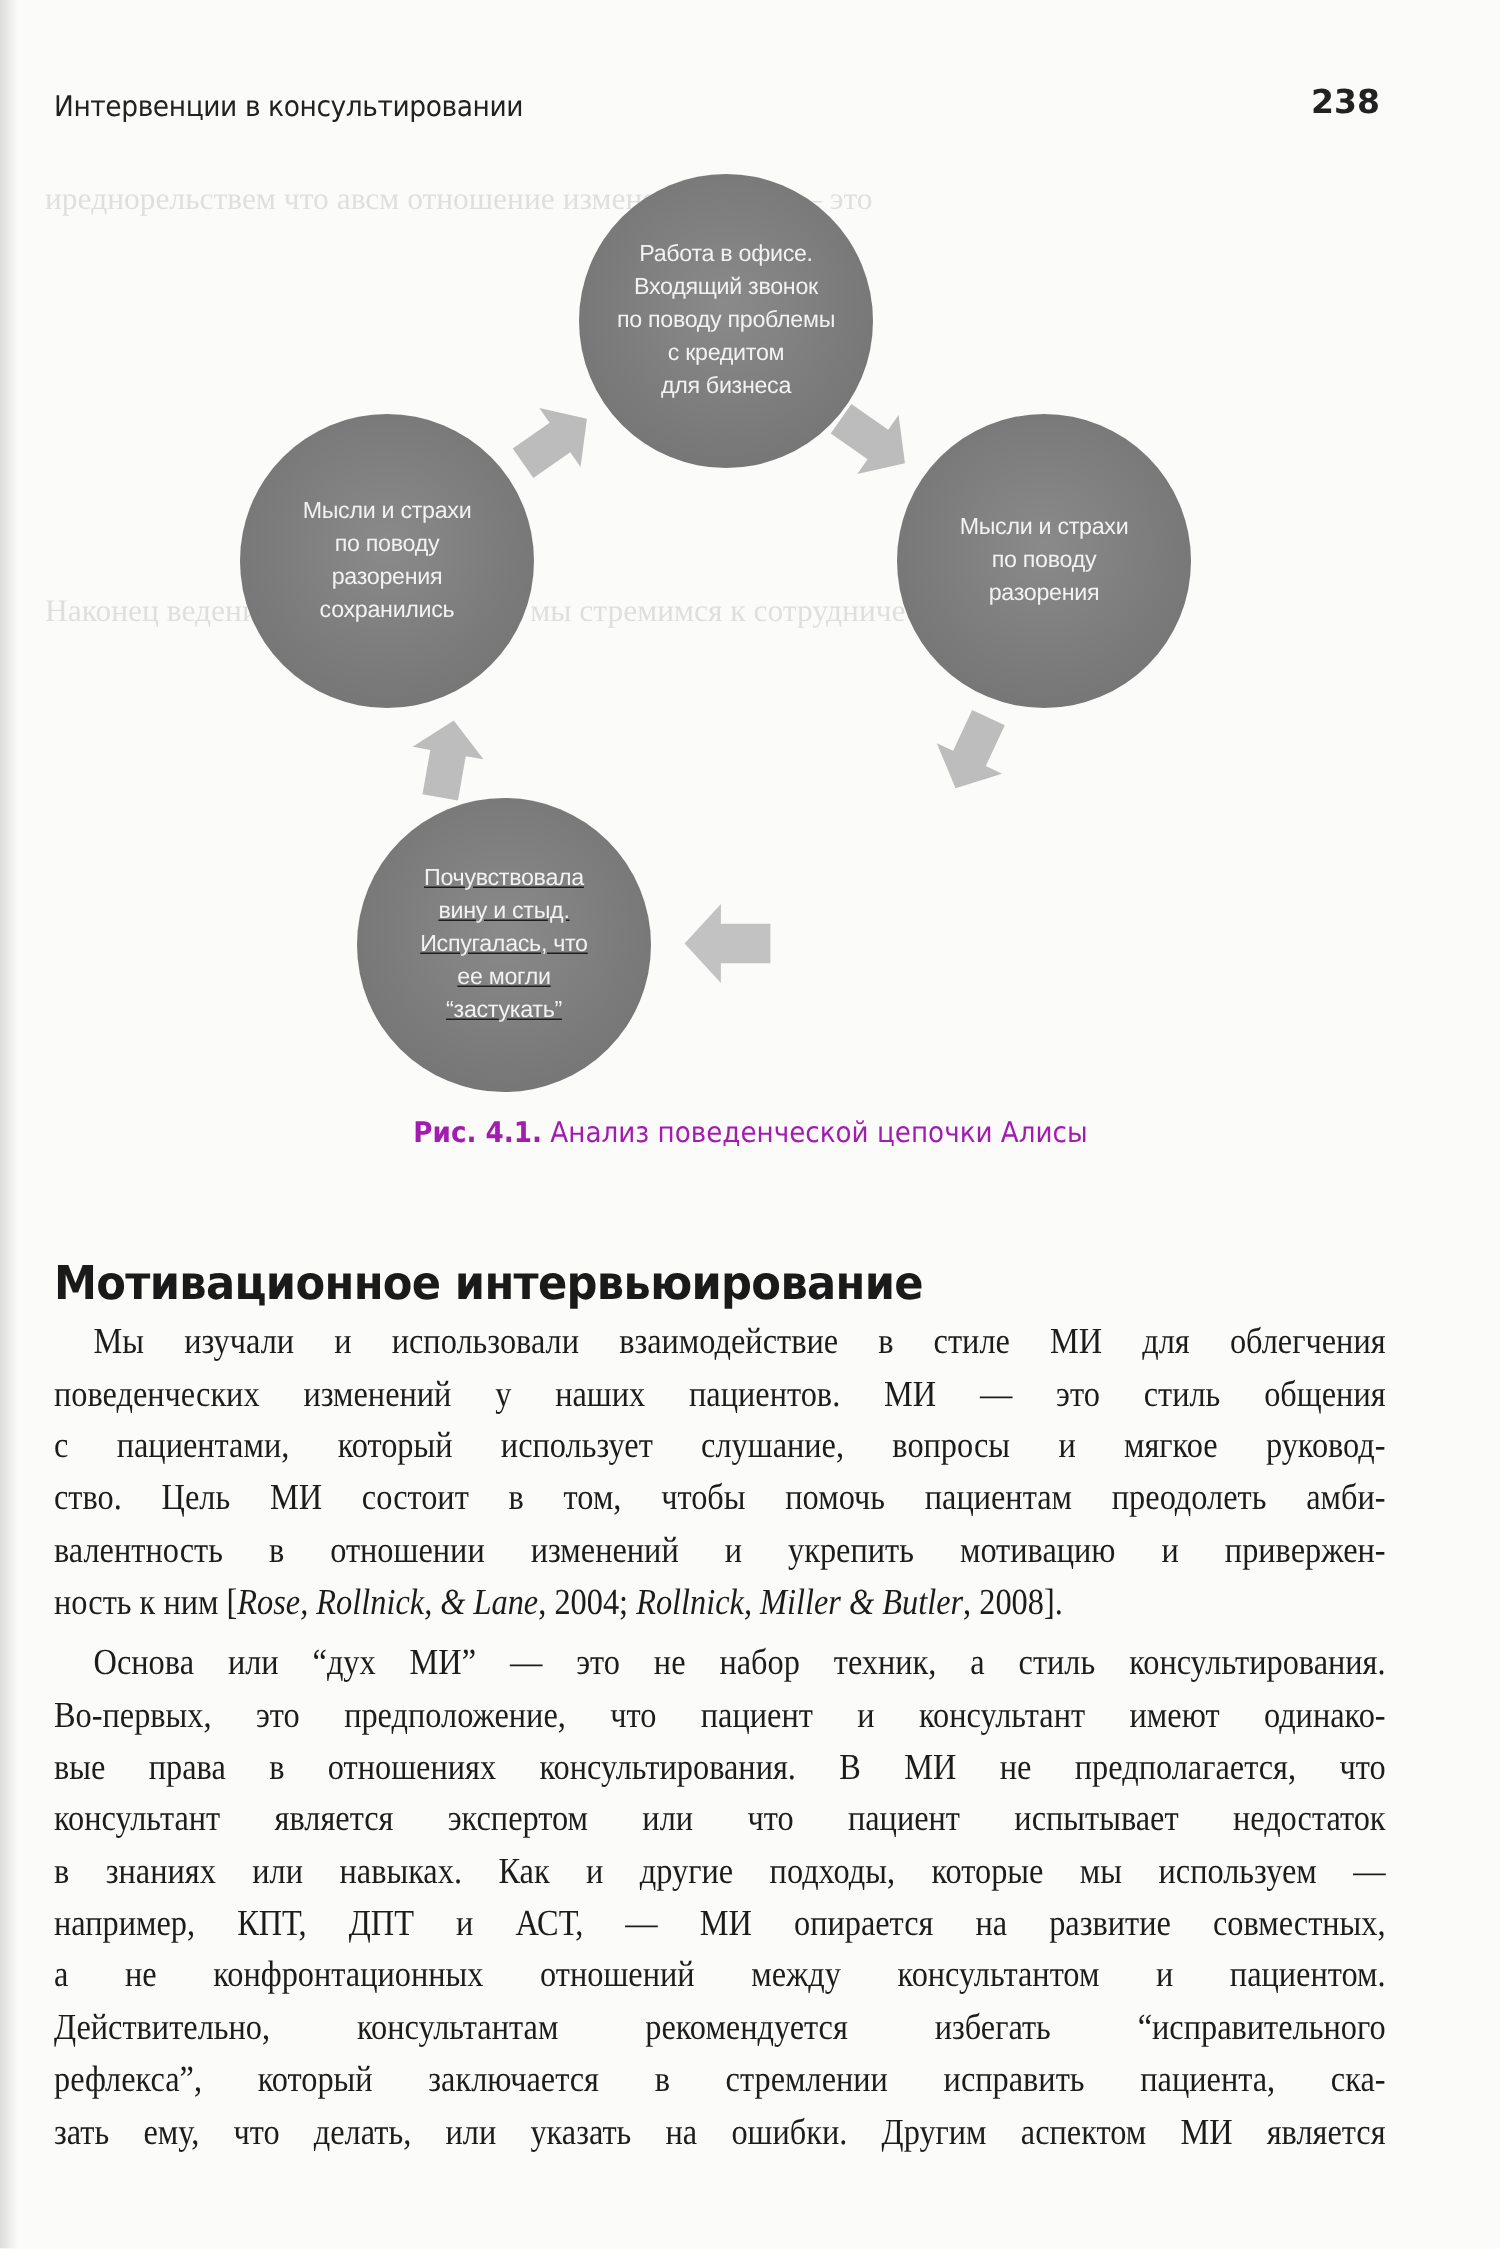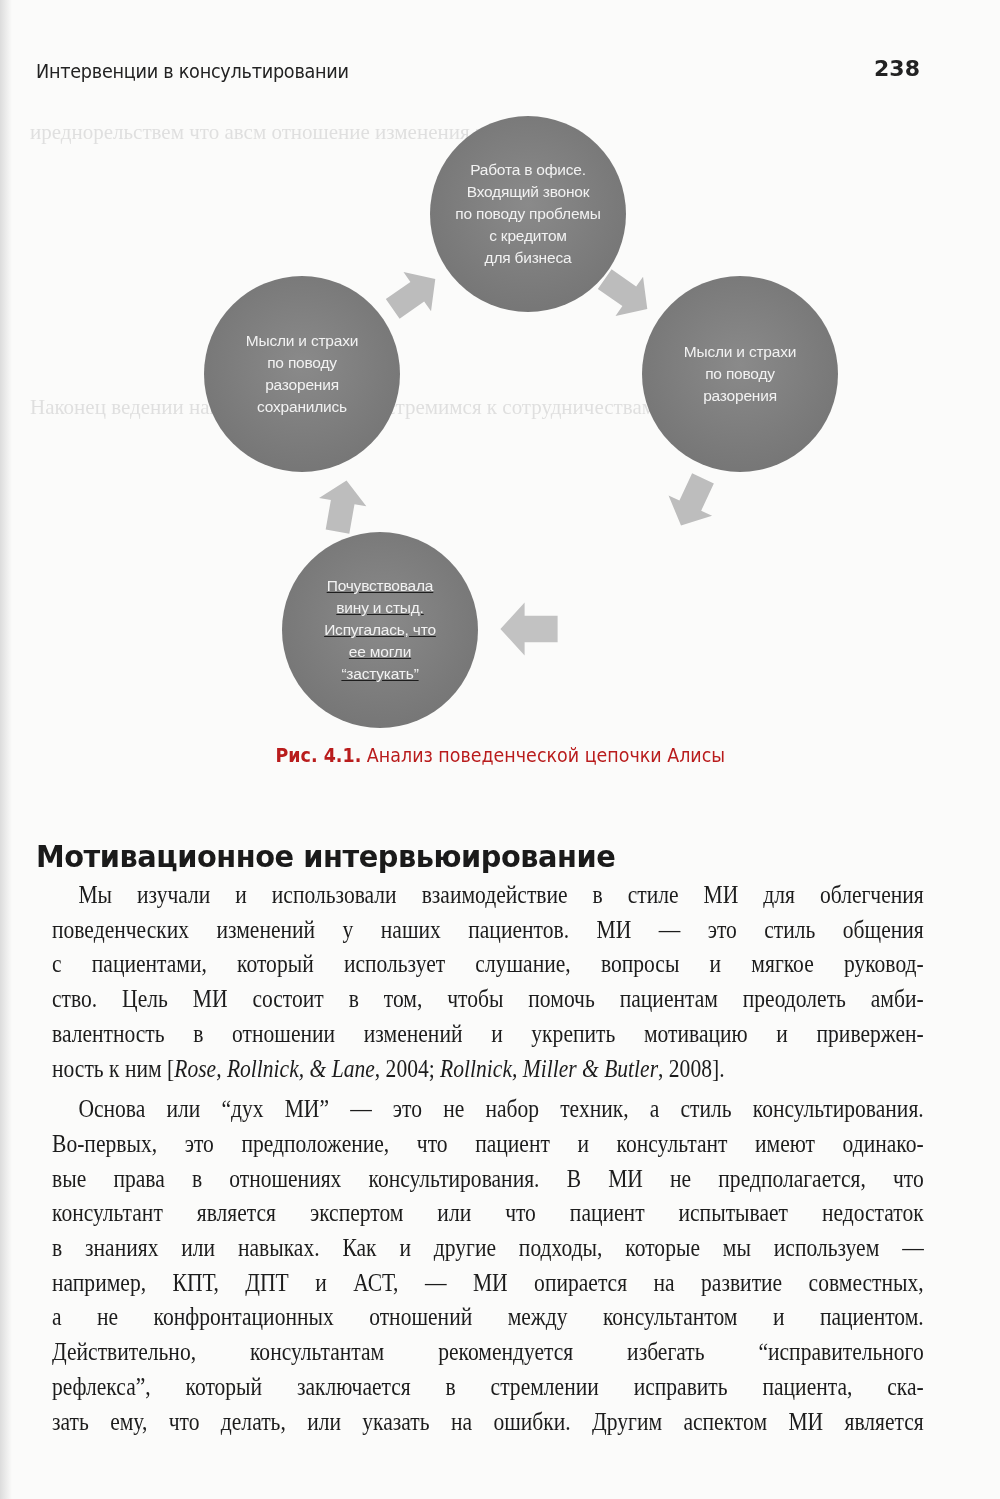--- a/index.html
+++ b/index.html
@@ -12,45 +12,45 @@
     .running-head { position: absolute; left: 36px; top: 56px; width: 928px; height: 40px;
       font-family: "DejaVu Sans", sans-serif; }
     .running-title { position: absolute; left: 0; top: 4px; font-size: 19px; letter-spacing: -0.3px;
       color: #222; transform: scaleX(0.93); transform-origin: left center; }
     .page-number { position: absolute; right: 44px; top: 0px; font-size: 22px; font-weight: bold; color: #222; }
 
     
     .bleed { position: absolute; left: 30px; right: 40px; font-family: "Liberation Serif", serif;
       font-size: 21px; color: #c9c9c9; opacity: 0.55; white-space: nowrap; overflow: hidden; }
 
-    .figure { position: absolute; left: 0; top: 100px; width: 796px; height: 640px; margin-left: 44px; }
+    .figure { position: absolute; left: 0; top: 100px; width: 796px; height: 640px; }
     .node { position: absolute; width: 196px; height: 196px; border-radius: 50%;
       background: radial-gradient(circle at 50% 45%, #8a8a8a 0%, #7a7a7a 60%, #707070 100%);
       display: flex; align-items: center; justify-content: center; text-align: center; }
     .node-text { font-family: "Liberation Sans", sans-serif; font-size: 15.5px; line-height: 22px;
       color: #f2f2f2; white-space: pre-line; letter-spacing: -0.2px; }
     .arrow { position: absolute; width: 60px; height: 60px; }
     .arrow svg { width: 100%; height: 100%; display: block; }
 
     .caption { position: absolute; left: 0; width: 1000px; top: 744px; text-align: center;
-      font-family: "DejaVu Sans", sans-serif; font-size: 19px; color: #b91c1c; }
+      font-family: "DejaVu Sans", sans-serif; font-size: 19px; color: #a21caf; }
     .caption-inner { display: inline-block; transform: scaleX(0.92); }
     .caption-label { font-weight: bold; }
 
     .section-heading { position: absolute; left: 36px; top: 812px; font-family: "DejaVu Sans", sans-serif;
       font-weight: bold; font-size: 31px; color: #1a1a1a; letter-spacing: -0.5px;
       transform: scaleX(0.93); transform-origin: left center; }
 
     .body-text { position: absolute; left: 36px; width: 888px; top: 878px;
       font-family: "Liberation Serif", serif; font-size: 24.5px; line-height: 34.7px; color: #1c1c1c; }
     .line { display: block; white-space: nowrap; text-align: justify; text-align-last: justify;
       transform: scaleX(0.88); transform-origin: left center; width: 113.6%; }
     .line.last { text-align-last: left; }
     .line.indent { padding-left: 30px; box-sizing: border-box; }
-    .para { margin: 0 0 6px 16px; }
+    .para { margin: 0 0 6px 0; }
     em { font-style: italic; }
   </style>
 </head>
 <body>
 
 <div class="page-shadow"></div>
 
 <div class="bleed" style="top:120px">иреднорельствем что авсм отношение изменения зазло — это</div>
 <div class="bleed" style="top:395px">Наконец ведении наших пациентам мы стремимся к сотрудничествам с</div>
 <div class="bleed" style="top:600px">                                                              </div>

